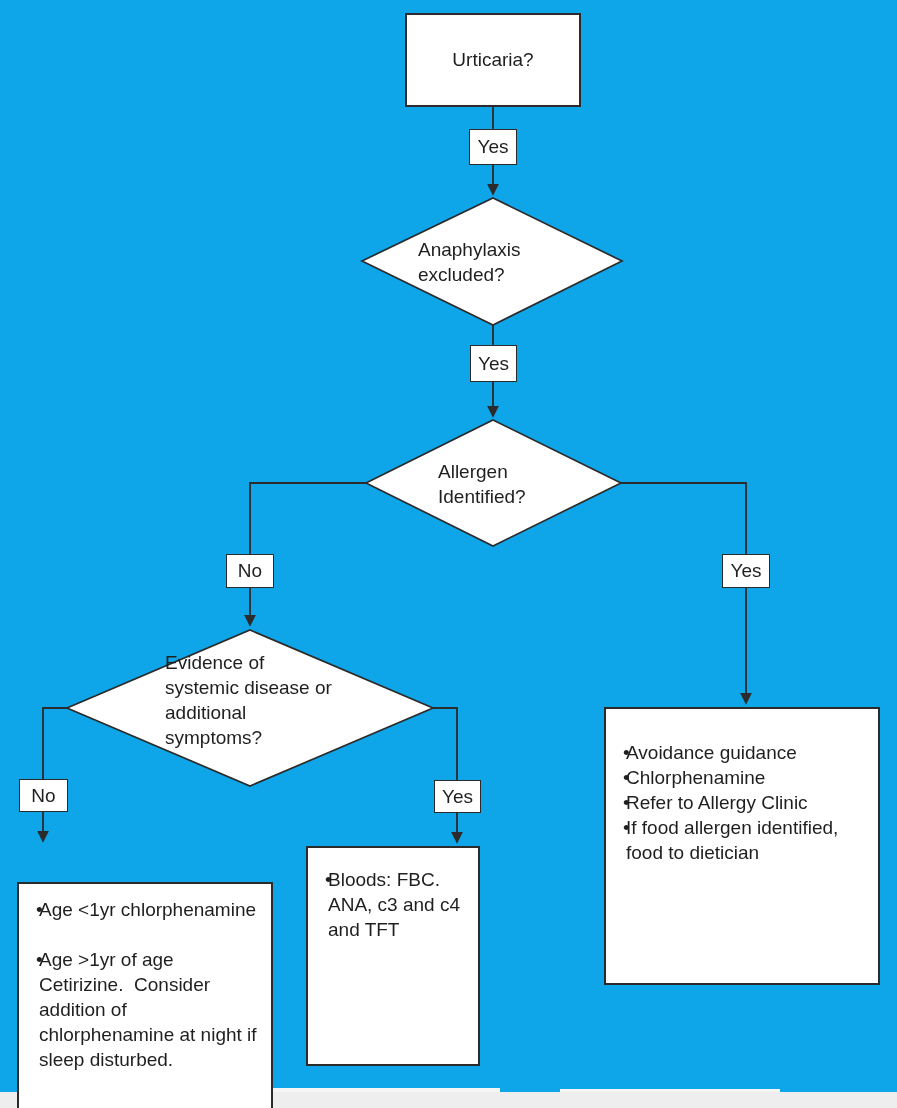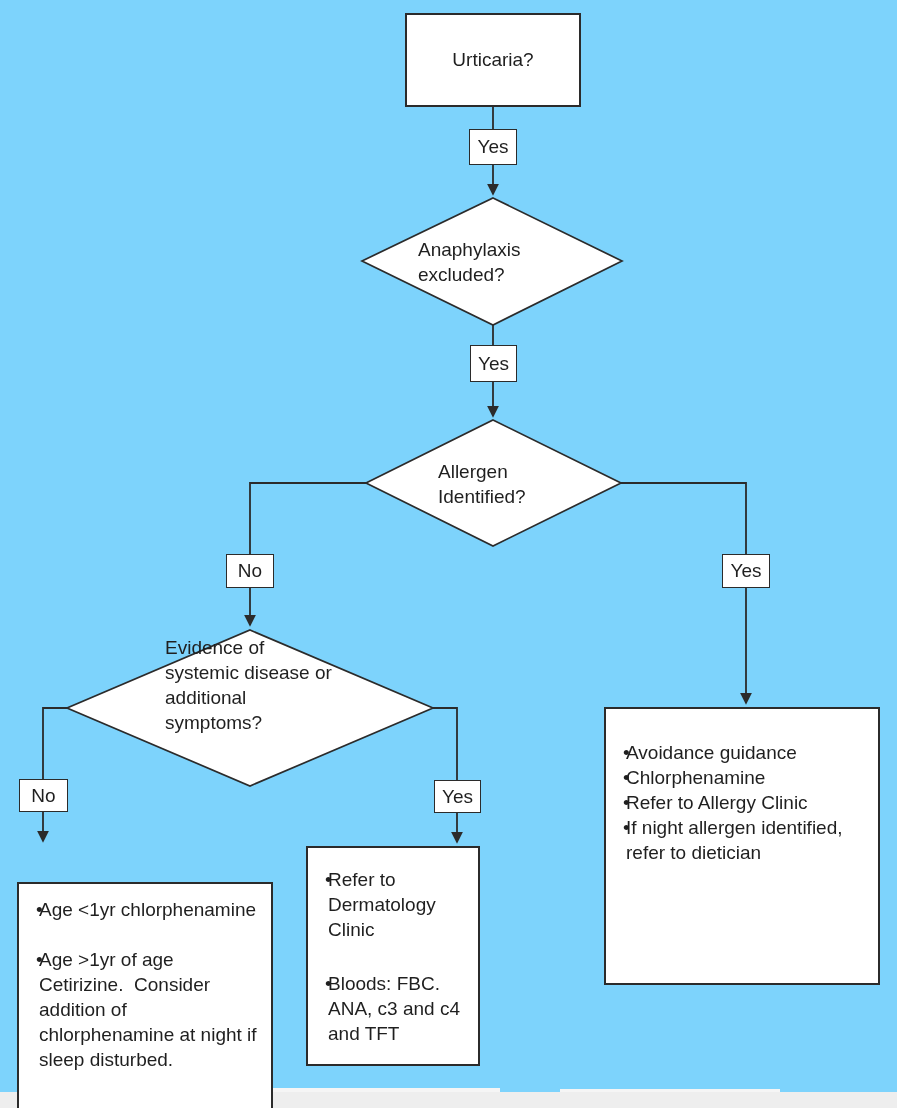--- a/index.html
+++ b/index.html
@@ -3,21 +3,21 @@
 <meta charset="utf-8">
 <style>
   * { margin: 0; padding: 0; box-sizing: border-box; }
   html, body { background: #ffffff; }
   body { font-family: "Liberation Sans", sans-serif; color: #1f1f1f; }
 
   .canvas {
     position: relative;
     width: 897px;
     height: 1108px;
-    background: #7dd3fc;
+    background: #0ea5e9;
     overflow: hidden;
   }
 
   .lines-svg {
     position: absolute;
     inset: 0;
     width: 897px;
     height: 1108px;
     z-index: 1;
   }
@@ -137,21 +137,21 @@
       <polygon points="250,630 433,708 250,786 67,708"></polygon>
     </g>
   </svg>
 
   <div class="node-box start-box">
     <span>Urticaria?</span>
   </div>
 
   <div class="diamond-text" style="left: 418px; top: 237px; width: 150px;">Anaphylaxis excluded?</div>
   <div class="diamond-text" style="left: 438px; top: 459px; width: 110px;">Allergen Identified?</div>
-  <div class="diamond-text" style="left: 165px; top: 635px; width: 170px;">Evidence of systemic disease or additional symptoms?</div>
+  <div class="diamond-text" style="left: 165px; top: 650px; width: 170px;">Evidence of systemic disease or additional symptoms?</div>
 
   <div class="label-box" style="left: 469px; top: 129px; width: 48px; height: 36px;">
     <span>Yes</span>
   </div>
   <div class="label-box" style="left: 470px; top: 345px; width: 47px; height: 37px;">
     <span>Yes</span>
   </div>
   <div class="label-box" style="left: 226px; top: 554px; width: 48px; height: 34px;">
     <span>No</span>
   </div>
@@ -164,26 +164,25 @@
   <div class="label-box" style="left: 434px; top: 780px; width: 47px; height: 33px;">
     <span>Yes</span>
   </div>
 
   <ul class="node-box outcome-list outcome-left">
     <li>Age &lt;1yr chlorphenamine</li>
     <li>Age &gt;1yr of age Cetirizine.  Consider addition of chlorphenamine at night if sleep disturbed.</li>
   </ul>
 
   <ul class="node-box outcome-list outcome-mid">
-    <li>Refer to Dermatology Clinic</li>
     <li>Bloods: FBC. ANA, c3 and c4 and TFT</li>
   </ul>
 
   <ul class="node-box outcome-list outcome-right">
     <li>Avoidance guidance</li>
     <li>Chlorphenamine</li>
     <li>Refer to Allergy Clinic</li>
-    <li>If night allergen identified, refer to dietician</li>
+    <li>If food allergen identified, food to dietician</li>
   </ul>
 
   <div class="footer-band"></div>
 
 </div>
 
 </body></html>

